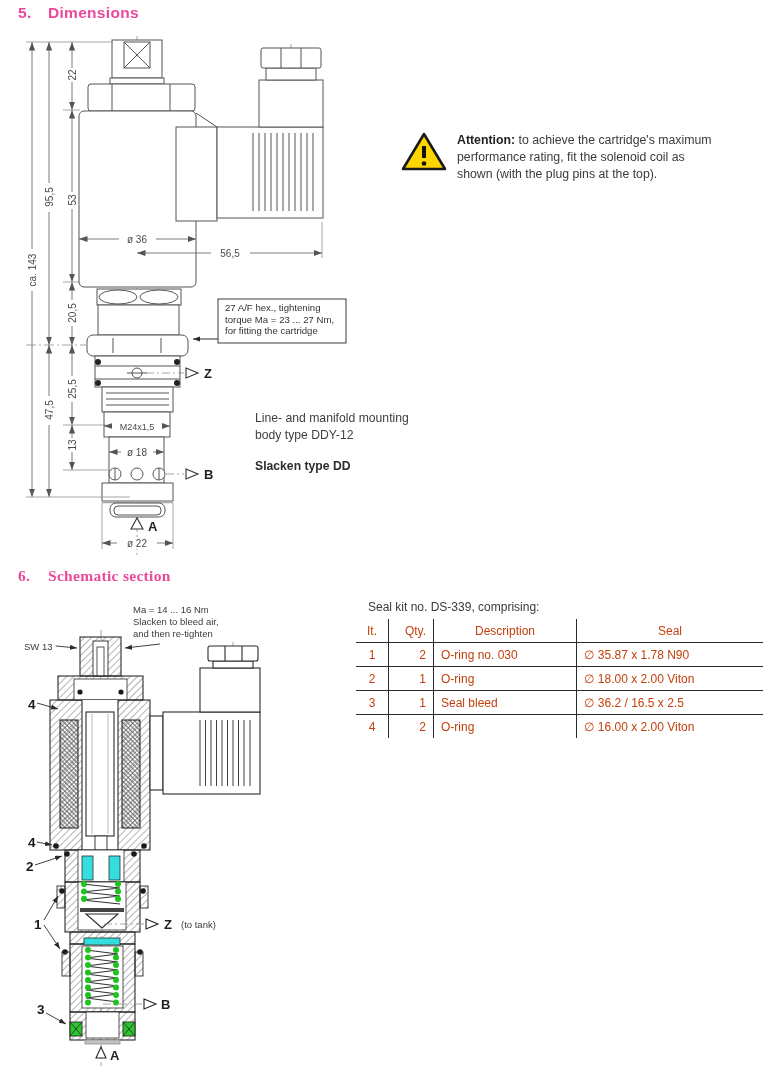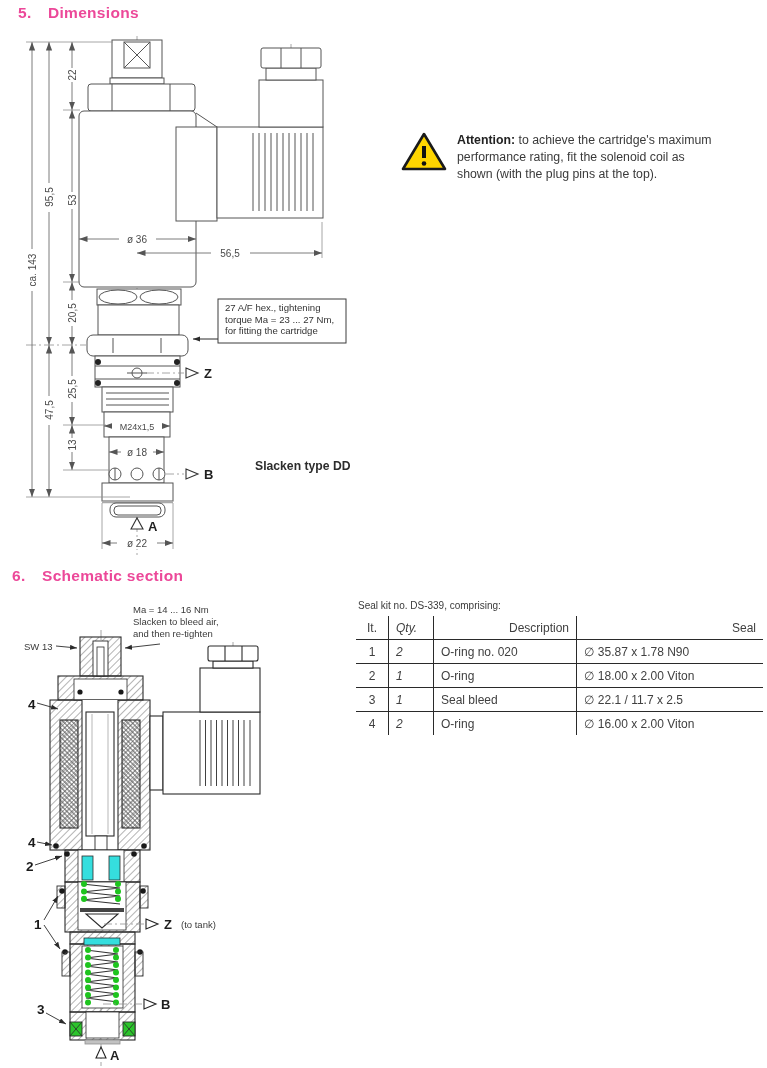--- a/index.html
+++ b/index.html
@@ -6,29 +6,29 @@
   .page{position:relative;width:767px;height:1068px;background:#fff;overflow:hidden;
         font-family:"Liberation Sans",sans-serif;color:#3c3c3c;}
   .art{position:absolute;left:0;top:0;font-family:"Liberation Sans",sans-serif;}
   .heading{position:absolute;font-weight:bold;font-size:15.5px;color:#ec4899;letter-spacing:.3px;}
   .hnum{display:inline-block;width:30px;}
   .attention{position:absolute;left:457px;top:132px;width:262px;font-size:12.3px;line-height:17px;color:#3a3a3a;}
   .attention b{color:#222;margin-top:28px;}
   .mounting{position:absolute;left:255px;top:410px;font-size:12.2px;line-height:16.5px;color:#3f3f3f;}
   .cavity{position:absolute;left:255px;top:459px;font-size:12.2px;font-weight:bold;color:#2d2d2d;}
   .sealkit{position:absolute;left:356px;top:600px;}
-  .sealkit-title{font-size:10px;color:#3a3a3a;margin:0 0 5px 2px;}
-  table.kit{border-collapse:collapse;font-size:12px;color:#404040;}
+  .sealkit-title{font-size:12px;color:#3a3a3a;margin:0 0 5px 12px;}
+  table.kit{border-collapse:collapse;font-size:12px;color:#c2410c;}
   table.kit th,table.kit td{height:21px;padding:1px 7px;white-space:nowrap;font-weight:normal;}
-  table.kit th{border-bottom:1.4px solid #2a2a2a;text-align:right;}
+  table.kit th{border-bottom:1.4px solid #2a2a2a;text-align:center;}
   table.kit td{border-bottom:1.4px solid #2a2a2a;}
   table.kit tr:last-child td{border-bottom:0;}
   table.kit th:nth-child(-n+3),table.kit td:nth-child(-n+3){border-right:1.4px solid #2a2a2a;}
   table.kit th:nth-child(1),table.kit td:nth-child(1){width:18px;text-align:center;}
-  table.kit th:nth-child(2),table.kit td:nth-child(2){width:30px;text-align:left;font-style:italic;}
+  table.kit th:nth-child(2),table.kit td:nth-child(2){width:30px;text-align:right;}
   table.kit th:nth-child(3),table.kit td:nth-child(3){width:128px;}
   table.kit th:nth-child(4),table.kit td:nth-child(4){width:172px;}
   
   .dim{font-size:10px;fill:#4a4a4a;}
   .small{font-size:9.5px;fill:#3a3a3a;}
   .note{font-size:9.6px;fill:#333;}
   .port{font-size:13px;font-weight:bold;fill:#1f1f1f;}
   .item{font-size:13.5px;font-weight:bold;fill:#1a1a1a;}
 </style>
 </head>
@@ -349,59 +349,63 @@
 
       <polygon points="96,1058 101,1047 106,1058" fill="#fff" stroke="#222" stroke-width="1.1"></polygon>
       <text class="port" x="110" y="1060">A</text>
     </g>
   </g>
 </svg>
 
 <div class="heading" style="left:18px;top:4px;">
   <span class="hnum">5.</span><span>Dimensions</span>
 </div>
-<div class="heading" style="left:12px;top:567px;">
+<div class="heading" style="left:18px;top:567px;font-family:Liberation Serif, serif;">
   <span class="hnum">6.</span><span>Schematic section</span>
 </div>
 
 <div class="attention">
   <b>Attention:</b><span> to achieve the cartridge's maximum performance rating, fit the solenoid coil as shown (with the plug pins at the top).</span>
 </div>
 
+<div class="mounting">
+  <span>Line- and manifold mounting</span><br>
+  <span>body type DDY-12</span>
+</div>
 <div class="cavity">Slacken type DD</div>
 
 <div class="sealkit">
   <div class="sealkit-title">Seal kit no. DS-339, comprising:</div>
   <table class="kit">
     <thead>
       <tr>
         <th>It.</th>
         <th>Qty.</th>
         <th>Description</th>
         <th>Seal</th>
       </tr>
     </thead>
     <tbody>
       <tr>
         <td>1</td>
         <td>2</td>
-        <td>O-ring no. 020</td>
+        <td>O-ring no. 030</td>
         <td>∅ 35.87 x 1.78 N90</td>
       </tr>
       <tr>
         <td>2</td>
         <td>1</td>
         <td>O-ring</td>
         <td>∅ 18.00 x 2.00 Viton</td>
       </tr>
       <tr>
         <td>3</td>
         <td>1</td>
         <td>Seal bleed</td>
-        <td>∅ 22.1 / 11.7 x 2.5</td>
+        <td>∅ 36.2 / 16.5 x 2.5</td>
       </tr>
       <tr>
         <td>4</td>
         <td>2</td>
         <td>O-ring</td>
         <td>∅ 16.00 x 2.00 Viton</td>
       </tr>
     </tbody>
   </table>
 </div>

